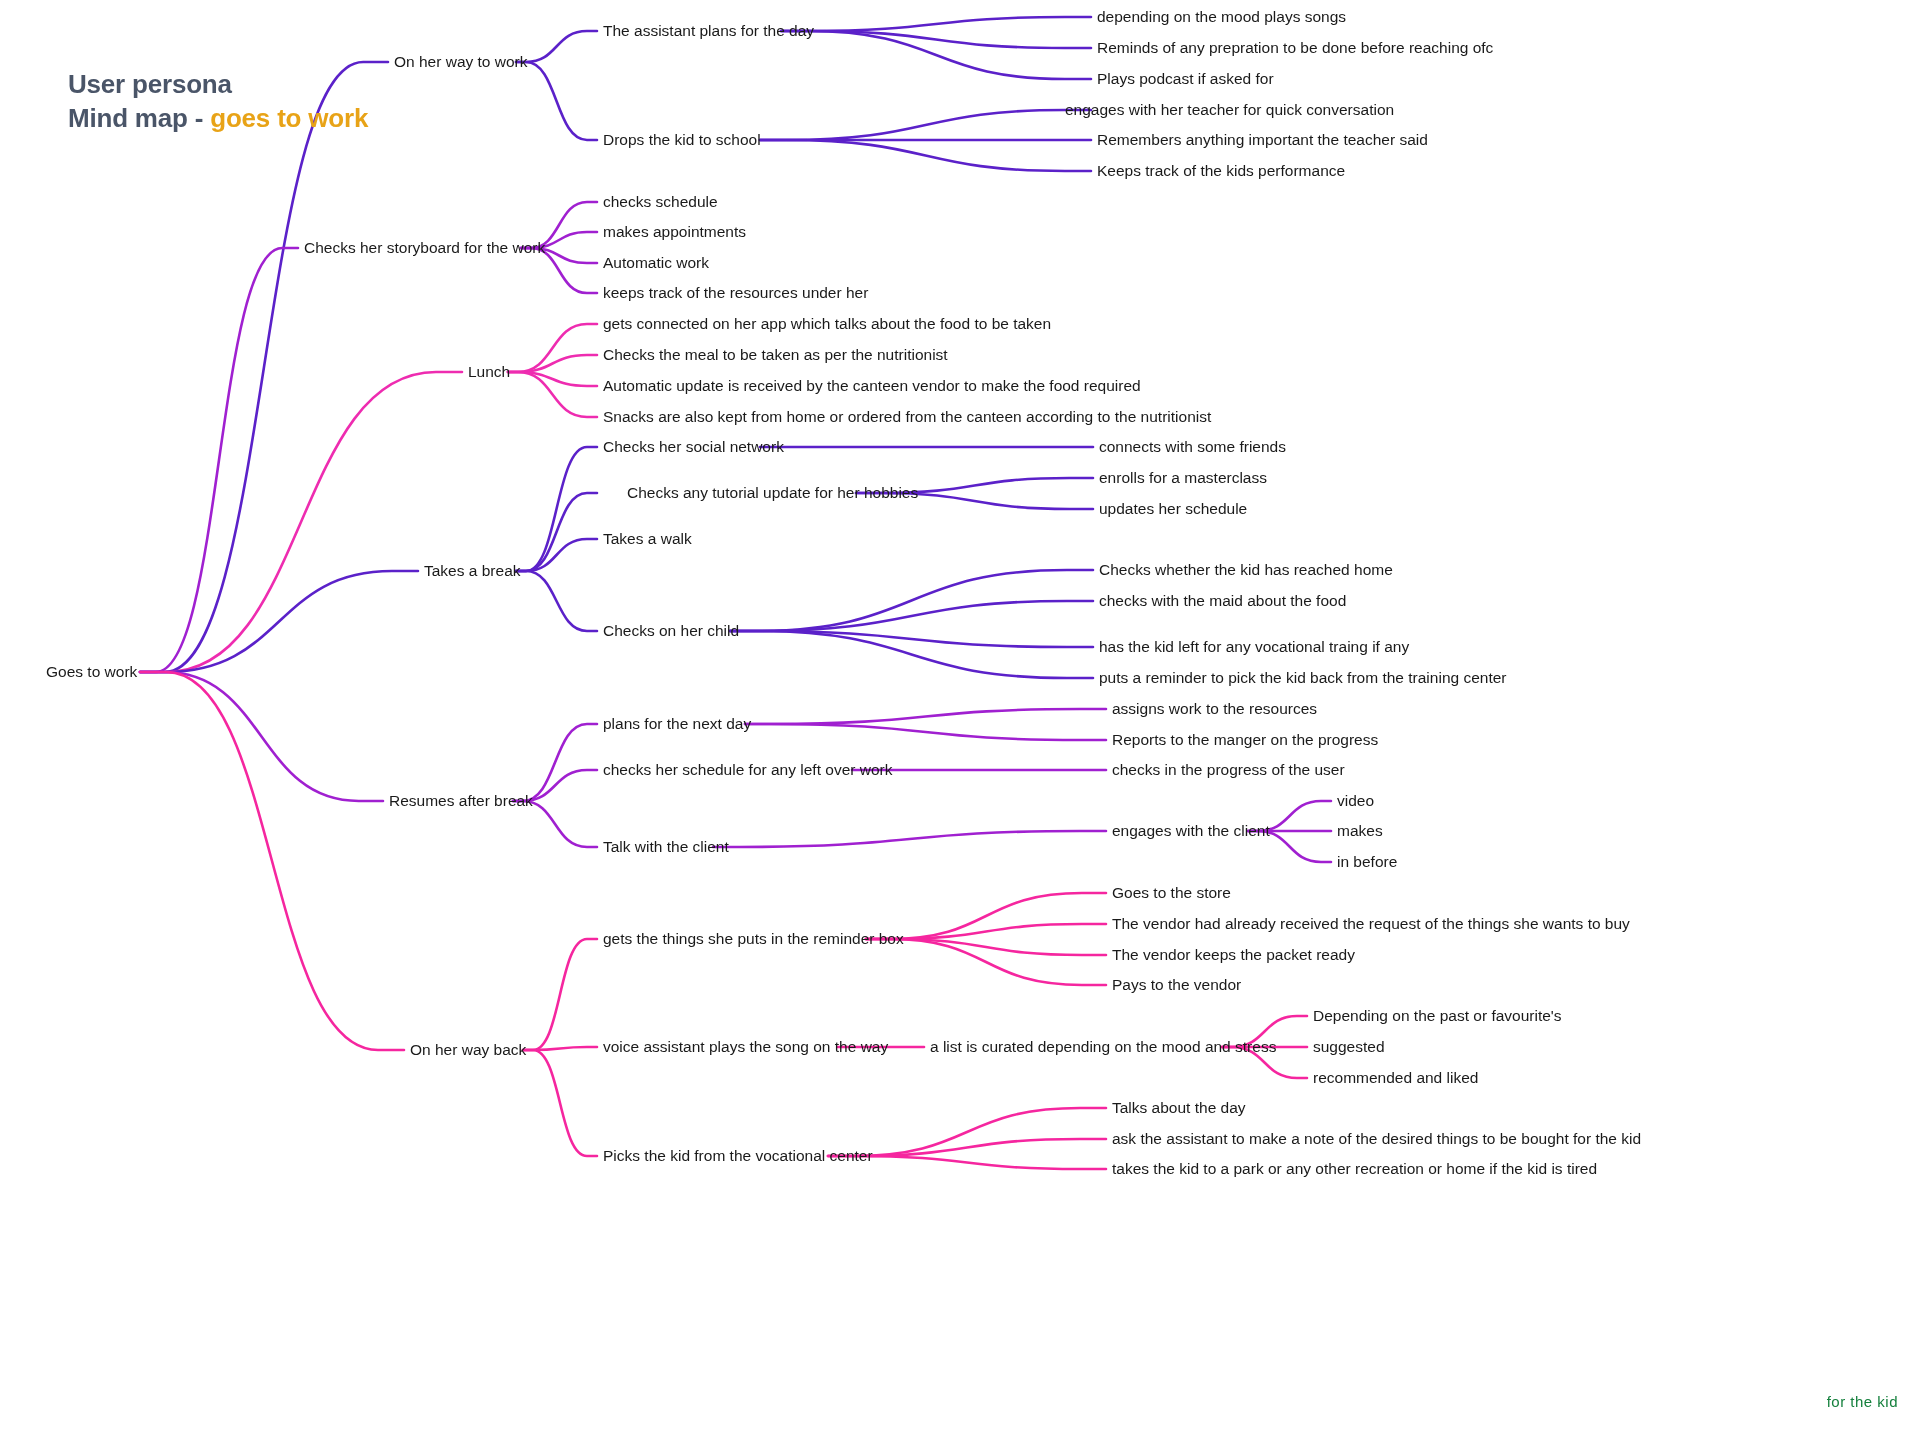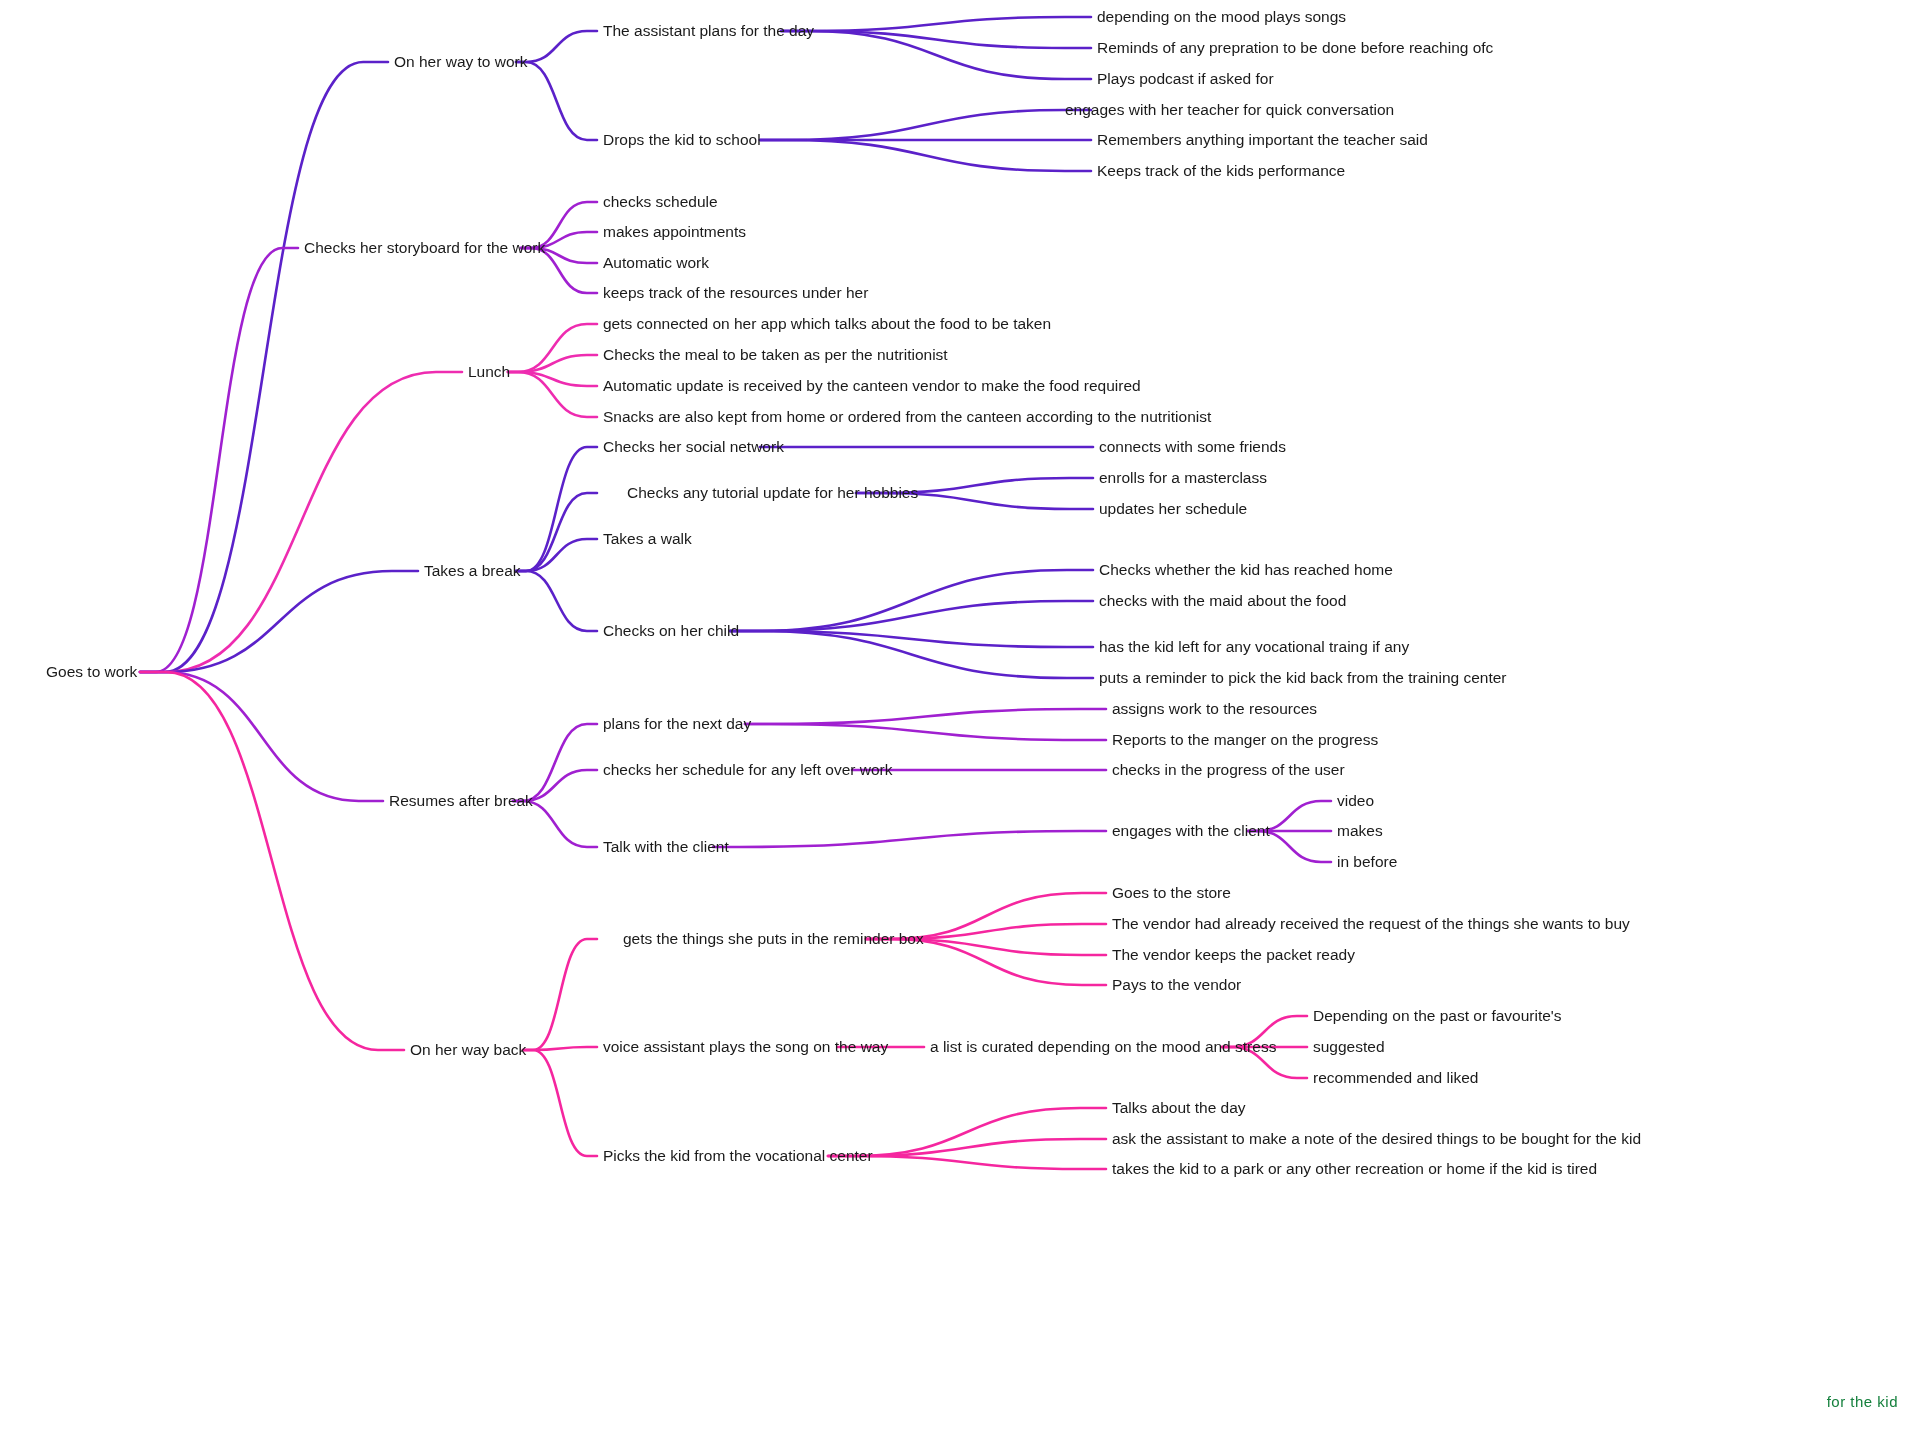--- a/index.html
+++ b/index.html
@@ -121,20 +121,24 @@
         <path d="M 838 1047 L 848 1047 C 882.32 1047, 879.68 1047, 914 1047 L 924 1047" stroke="#f5269f" stroke-width="2.6" fill="none"></path>
         <path d="M 1222 1047 L 1232 1047 C 1265.8 1047, 1263.2 1016, 1297 1016 L 1307 1016" stroke="#f5269f" stroke-width="2.6" fill="none"></path>
         <path d="M 1222 1047 L 1232 1047 C 1265.8 1047, 1263.2 1047, 1297 1047 L 1307 1047" stroke="#f5269f" stroke-width="2.6" fill="none"></path>
         <path d="M 1222 1047 L 1232 1047 C 1265.8 1047, 1263.2 1078, 1297 1078 L 1307 1078" stroke="#f5269f" stroke-width="2.6" fill="none"></path>
         <path d="M 828 1156 L 854 1156 C 971.52 1156, 962.48 1108, 1080 1108 L 1106 1108" stroke="#f5269f" stroke-width="2.6" fill="none"></path>
         <path d="M 828 1156 L 854 1156 C 971.52 1156, 962.48 1139, 1080 1139 L 1106 1139" stroke="#f5269f" stroke-width="2.6" fill="none"></path>
         <path d="M 828 1156 L 854 1156 C 971.52 1156, 962.48 1169, 1080 1169 L 1106 1169" stroke="#f5269f" stroke-width="2.6" fill="none"></path>
       </g>
   </svg>
 
+  <div class="title-block">
+    <div>User persona</div>
+    <div><span>Mind map - </span><span class="title-accent">goes to work</span></div>
+  </div>
 
   <div id="label-layer">
       <div class="node-label root" style="left: 46px; top: 672px;">Goes to work</div>
       <div class="node-label" style="left: 394px; top: 62px;">On her way to work</div>
       <div class="node-label" style="left: 603px; top: 31px;">The assistant plans for the day</div>
       <div class="node-label" style="left: 1097px; top: 17px;">depending on the mood plays songs</div>
       <div class="node-label" style="left: 1097px; top: 48px;">Reminds of any prepration to be done before reaching ofc</div>
       <div class="node-label" style="left: 1097px; top: 79px;">Plays podcast if asked for</div>
       <div class="node-label" style="left: 603px; top: 140px;">Drops the kid to school</div>
       <div class="node-label" style="left: 1065px; top: 110px;">engages with her teacher for quick conversation</div>
@@ -167,21 +171,21 @@
       <div class="node-label" style="left: 1112px; top: 709px;">assigns work to the resources</div>
       <div class="node-label" style="left: 1112px; top: 740px;">Reports to the manger on the progress</div>
       <div class="node-label" style="left: 603px; top: 770px;">checks her schedule  for any left over work</div>
       <div class="node-label" style="left: 1112px; top: 770px;">checks in the progress of the user</div>
       <div class="node-label" style="left: 603px; top: 847px;">Talk with the client</div>
       <div class="node-label" style="left: 1112px; top: 831px;">engages with the client</div>
       <div class="node-label" style="left: 1337px; top: 801px;">video</div>
       <div class="node-label" style="left: 1337px; top: 831px;">makes</div>
       <div class="node-label" style="left: 1337px; top: 862px;">in before</div>
       <div class="node-label" style="left: 410px; top: 1050px;">On her way back</div>
-      <div class="node-label" style="left: 603px; top: 939px; margin-left: 20px;">gets the things she puts in the reminder box</div>
+      <div class="node-label" style="left: 603px; top: 939px;">gets the things she puts in the reminder box</div>
       <div class="node-label" style="left: 1112px; top: 893px;">Goes to the store</div>
       <div class="node-label" style="left: 1112px; top: 924px;">The vendor had already received the request of the things she wants to buy</div>
       <div class="node-label" style="left: 1112px; top: 955px;">The vendor keeps the packet ready</div>
       <div class="node-label" style="left: 1112px; top: 985px;">Pays to the vendor</div>
       <div class="node-label" style="left: 603px; top: 1047px;">voice assistant plays the song on the way</div>
       <div class="node-label" style="left: 930px; top: 1047px;">a list is curated depending on the mood and stress</div>
       <div class="node-label" style="left: 1313px; top: 1016px;">Depending on the past or favourite's</div>
       <div class="node-label" style="left: 1313px; top: 1047px;">suggested</div>
       <div class="node-label" style="left: 1313px; top: 1078px;">recommended and liked</div>
       <div class="node-label" style="left: 603px; top: 1156px;">Picks the kid from the vocational center</div>

